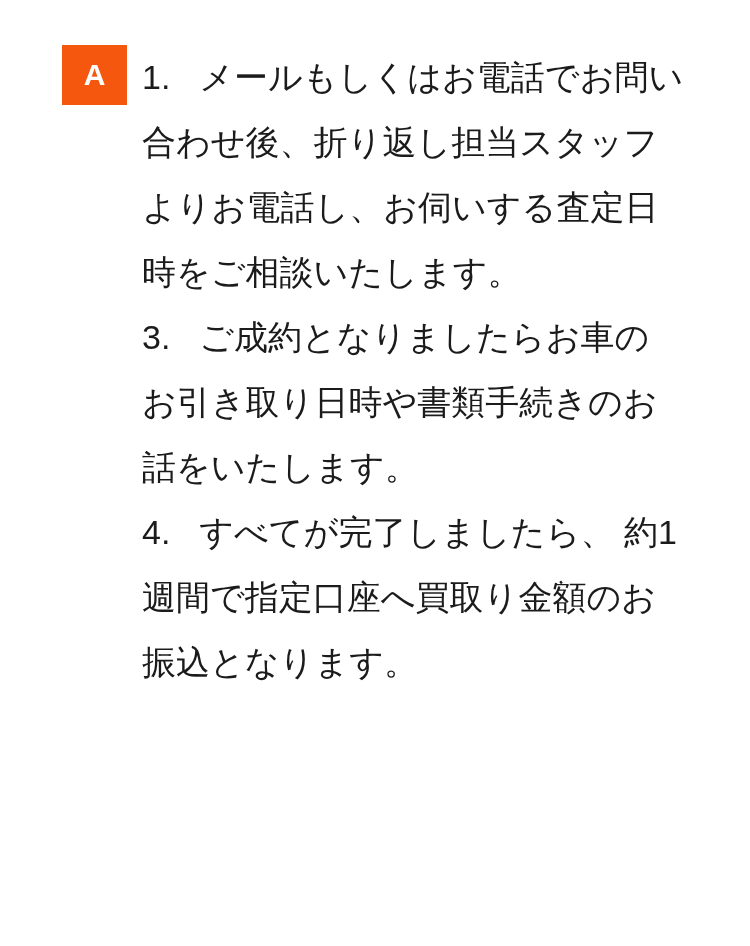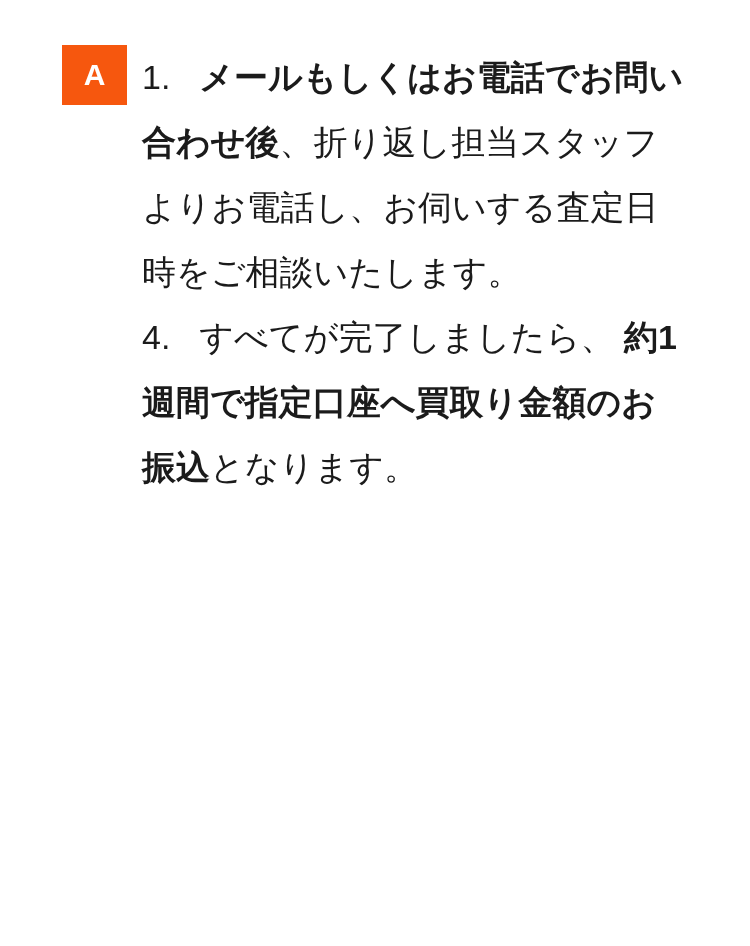--- a/index.html
+++ b/index.html
@@ -40,28 +40,29 @@
   .answer-text p {
     margin: 0;
     padding: 0;
     font-weight: 400;
   }
   .num {
     display: inline-block;
     margin-right: 0.85em;
   }
   .b {
-    font-weight: 700;
+    font-weight: 400;
     text-align: right;
   }
 </style>
 </head>
 <body style="background: rgb(255, 255, 255);">
 
 <div class="answer">
   <div class="badge" style="background: rgb(246, 87, 14); color: rgb(255, 255, 255);">
     <span>A</span>
   </div>
   <div class="answer-text" style="color: rgb(27, 27, 27);">
       <p><span class="num">1.</span><span class="b">メールもしくはお電話でお問い合わせ後</span><span>、折り返し担当スタッフよりお電話し、お伺いする査定日時をご相談いたします。</span></p>
+      <p><span class="num">3.</span><span>ご成約となりましたらお車の </span><span class="b">お引き取り日時</span><span>や書類手続きのお話をいたします。</span></p>
       <p><span class="num">4.</span><span>すべてが完了しましたら、 </span><span class="b">約1週間で指定口座へ買取り金額のお振込</span><span>となります。</span></p>
     </div>
 </div>
 
 </body></html>

